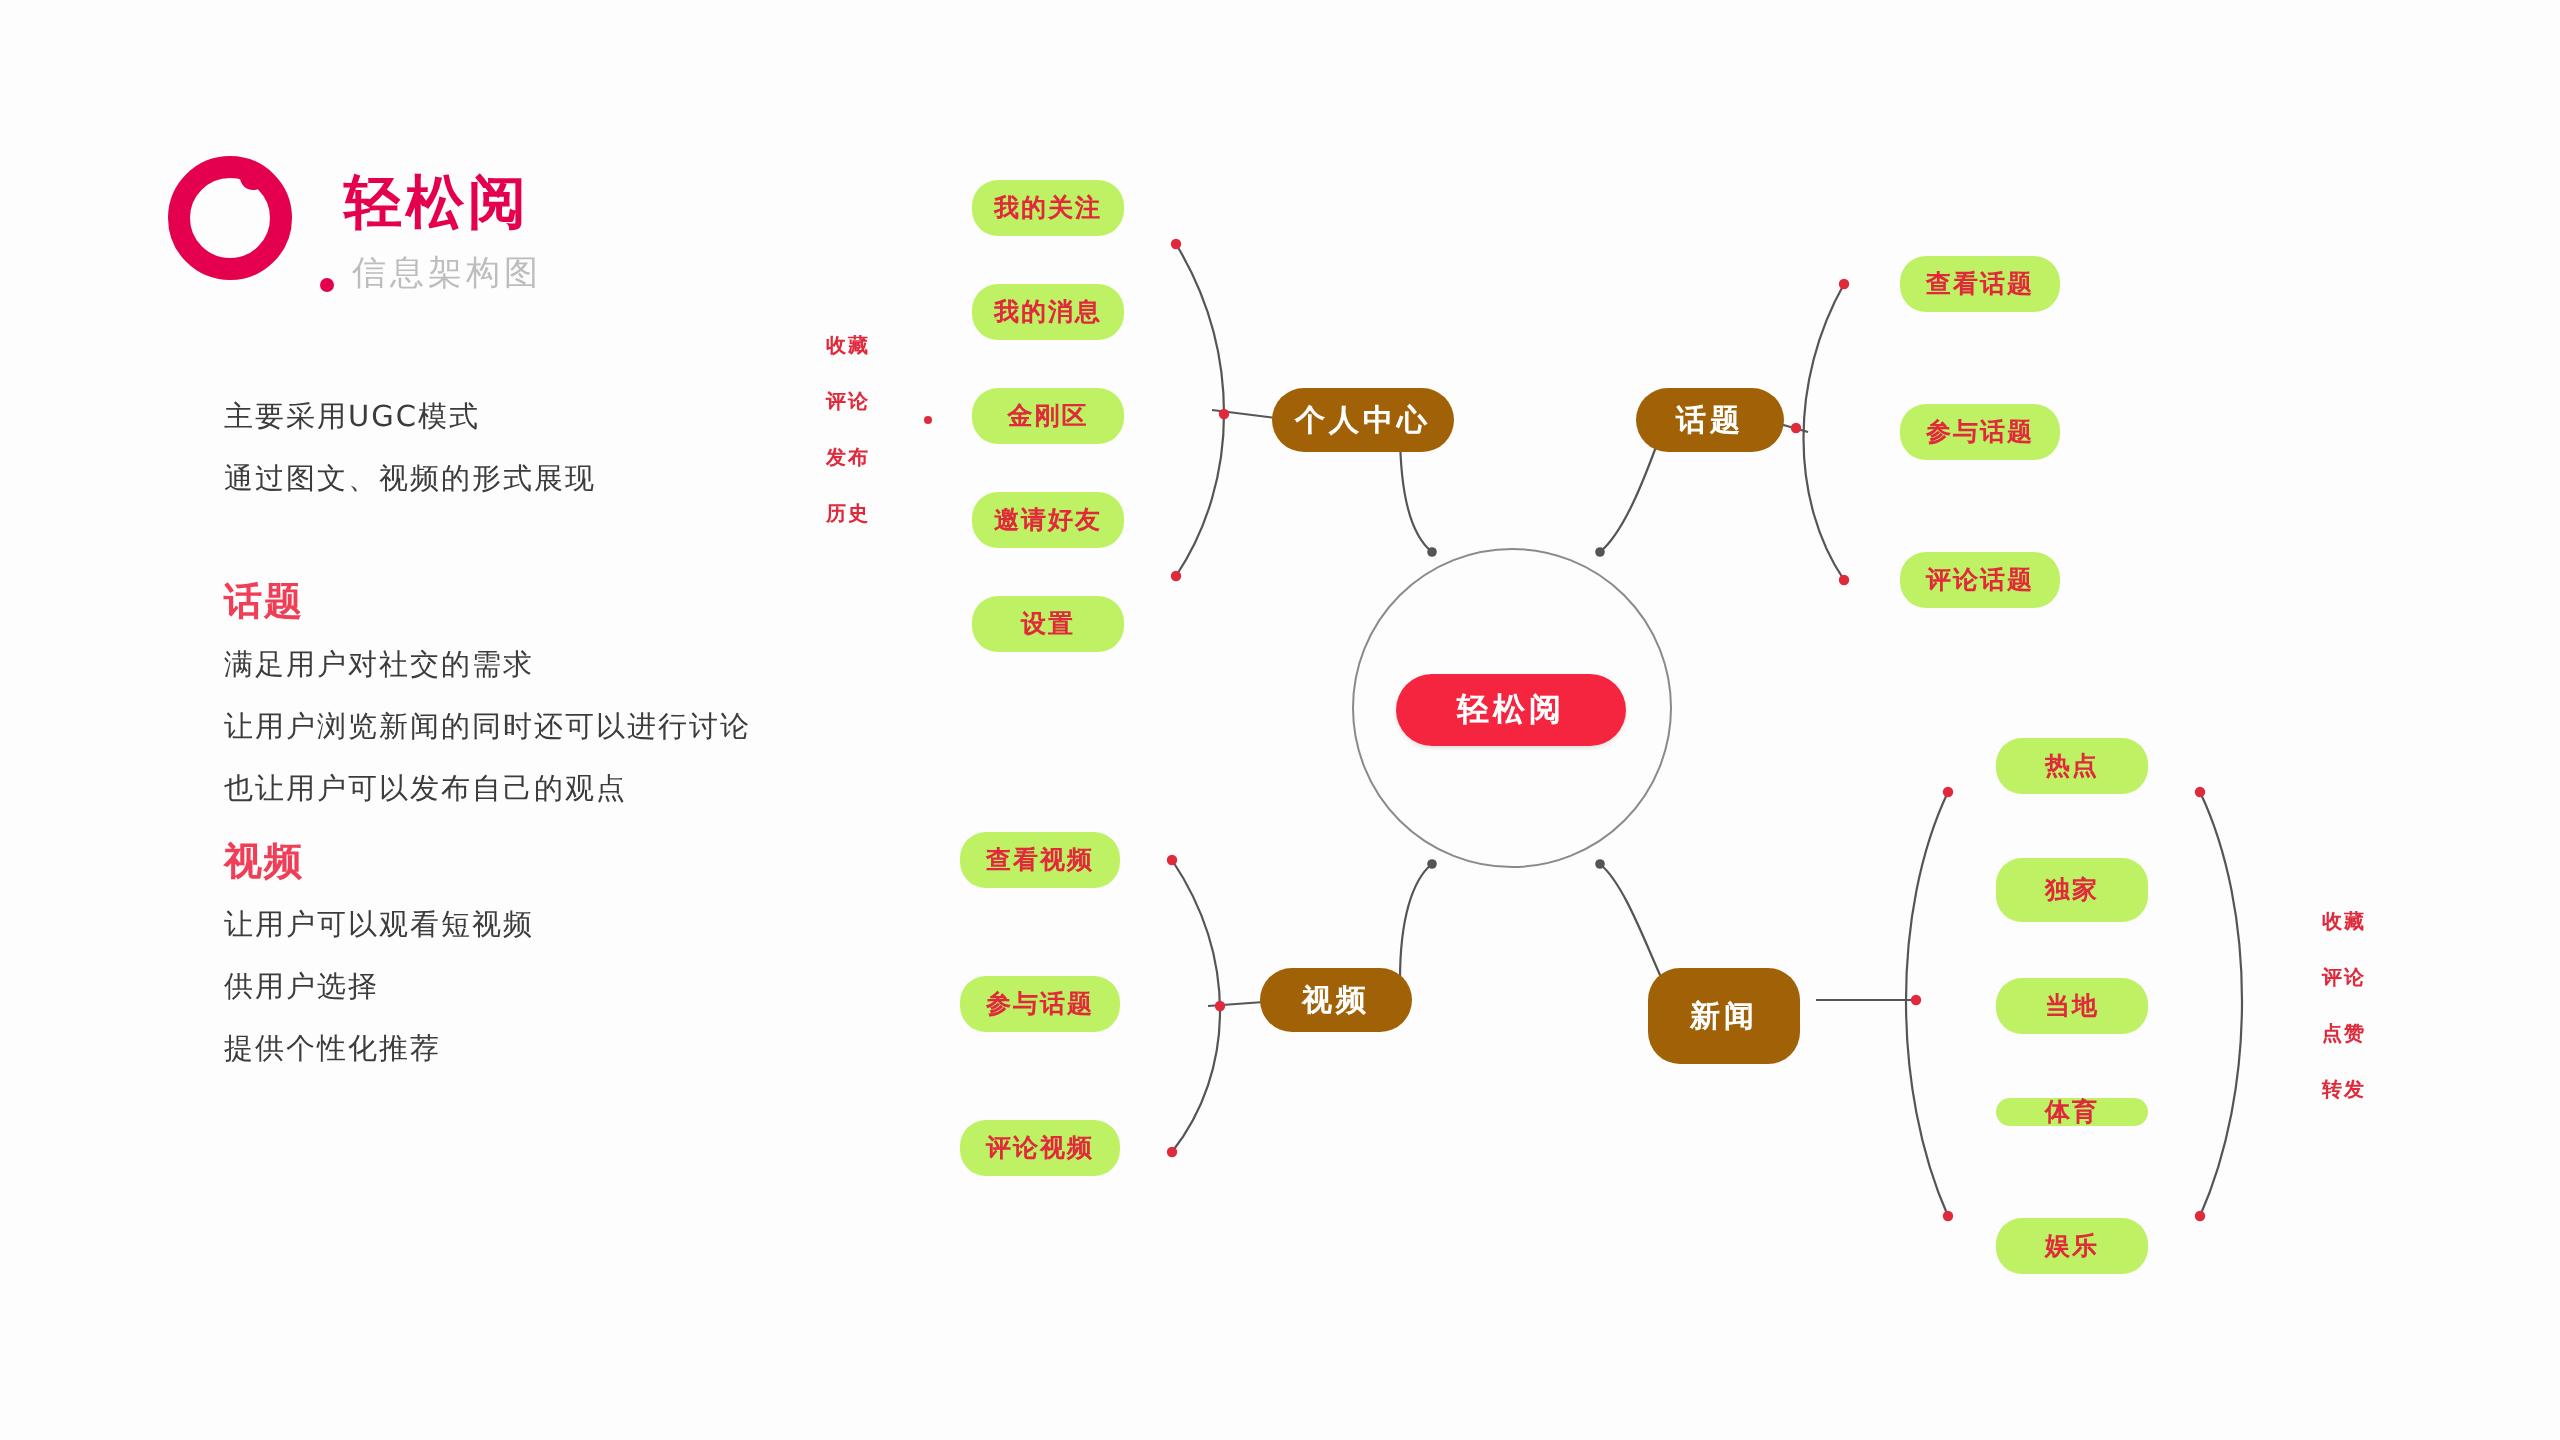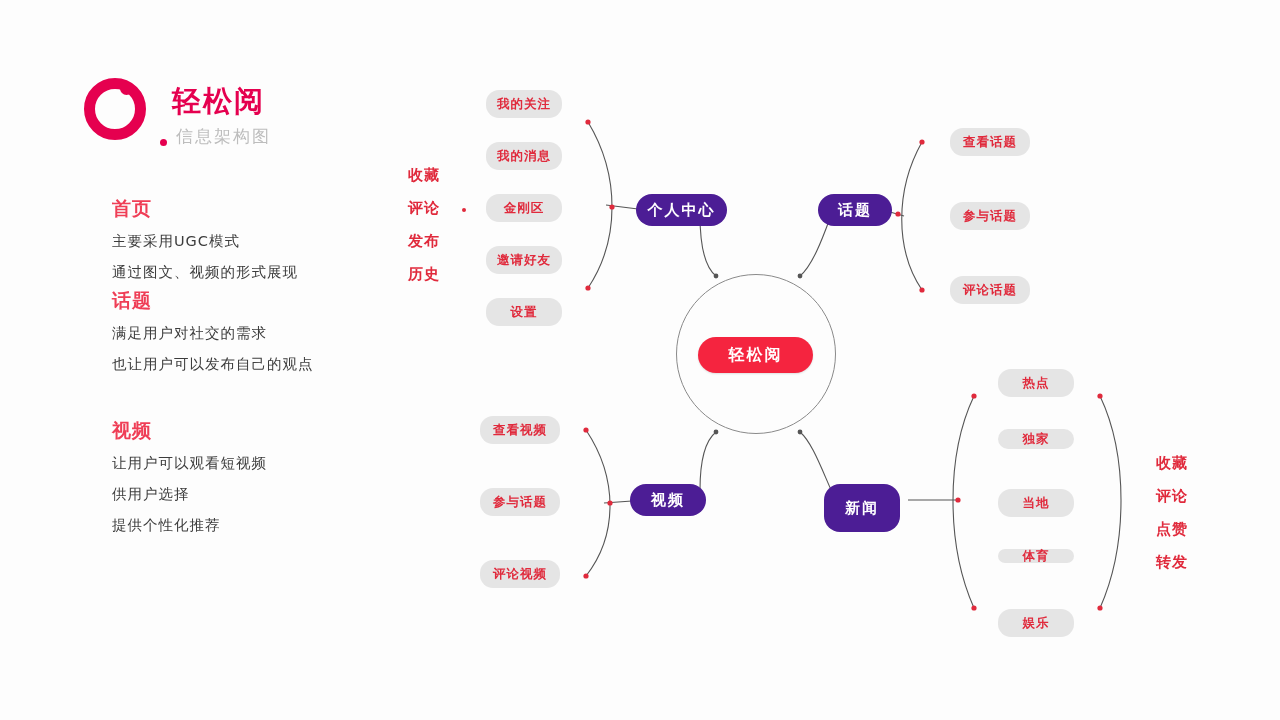--- a/index.html
+++ b/index.html
@@ -30,30 +30,30 @@
   #sec-2{top:418px;}
 
   
   .node{position:absolute;display:flex;align-items:center;justify-content:center;box-sizing:border-box;}
   .node.center{
     background:#f5243f;color:#fff;font-weight:bold;font-size:16px;
     border-radius:20px;letter-spacing:2px;
     box-shadow:0 1px 2px rgba(0,0,0,.12);
   }
   .node.cat{
-    background:#4c1d95;color:#fff;font-weight:bold;font-size:15px;
+    background:#a16207;color:#fff;font-weight:bold;font-size:15px;
     border-radius:16px;letter-spacing:2px;
   }
   .node.leaf{
-    background:#e5e5e5;color:#e02a3c;font-size:12.5px;font-weight:bold;
+    background:#bef264;color:#e02a3c;font-size:12.5px;font-weight:bold;
     border-radius:13px;letter-spacing:1px;
   }
   .ring{position:absolute;border:1px solid #8a8a8a;border-radius:50%;box-sizing:border-box;}
   .tagcol{position:absolute;display:flex;flex-direction:column;gap:14px;}
-  .tagcol span{font-size:15px;color:#e02a3c;font-weight:bold;letter-spacing:1px;text-align:center;}
+  .tagcol span{font-size:10px;color:#e02a3c;font-weight:bold;letter-spacing:1px;text-align:center;}
   .smalldot{position:absolute;width:4px;height:4px;border-radius:50%;background:#e02a3c;}
 </style>
 </head>
 <body>
 
 <div id="stage">
 
   <svg id="links" viewBox="0 0 1280 720">
     <g fill="none" stroke="#555" stroke-width="1.1">
 
@@ -103,27 +103,27 @@
 
   <div class="logo-mark">
     <div class="logo-ring"></div>
     <div class="logo-dot"></div>
   </div>
   <div class="logo-title">轻松阅</div>
   <div class="logo-sub-dot"></div>
   <div class="logo-sub">信息架构图</div>
 
   <div class="sec" id="sec-0">
-    <h3>首页</h3>
     <p>主要采用UGC模式</p>
     <p>通过图文、视频的形式展现</p>
   </div>
   <div class="sec" id="sec-1">
     <h3>话题</h3>
     <p>满足用户对社交的需求</p>
+    <p>让用户浏览新闻的同时还可以进行讨论</p>
     <p>也让用户可以发布自己的观点</p>
   </div>
   <div class="sec" id="sec-2">
     <h3>视频</h3>
     <p>让用户可以观看短视频</p>
     <p>供用户选择</p>
     <p>提供个性化推荐</p>
   </div>
 
   <div class="ring" style="left:676px;top:274px;width:160px;height:160px;"></div>
@@ -150,21 +150,21 @@
 
   <div class="node leaf" style="left:950px;top:128px;width:80px;height:28px;">查看话题</div>
   <div class="node leaf" style="left:950px;top:202px;width:80px;height:28px;text-align:center;">参与话题</div>
   <div class="node leaf" style="left:950px;top:276px;width:80px;height:28px;">评论话题</div>
 
   <div class="node leaf" style="left:480px;top:416px;width:80px;height:28px;">查看视频</div>
   <div class="node leaf" style="left:480px;top:488px;width:80px;height:28px;">参与话题</div>
   <div class="node leaf" style="left:480px;top:560px;width:80px;height:28px;">评论视频</div>
 
   <div class="node leaf" style="left:998px;top:369px;width:76px;height:28px;">热点</div>
-  <div class="node leaf" style="left:998px;top:429px;width:76px;height:20px;">独家</div>
+  <div class="node leaf" style="left:998px;top:429px;width:76px;height:32px;">独家</div>
   <div class="node leaf" style="left:998px;top:489px;width:76px;height:28px;text-align:right;">当地</div>
   <div class="node leaf" style="left:998px;top:549px;width:76px;height:14px;">体育</div>
   <div class="node leaf" style="left:998px;top:609px;width:76px;height:28px;">娱乐</div>
 
   <div class="tagcol" style="left:1146px;top:454px;width:52px;">
     <span>收藏</span>
     <span>评论</span>
     <span>点赞</span>
     <span>转发</span>
   </div>

